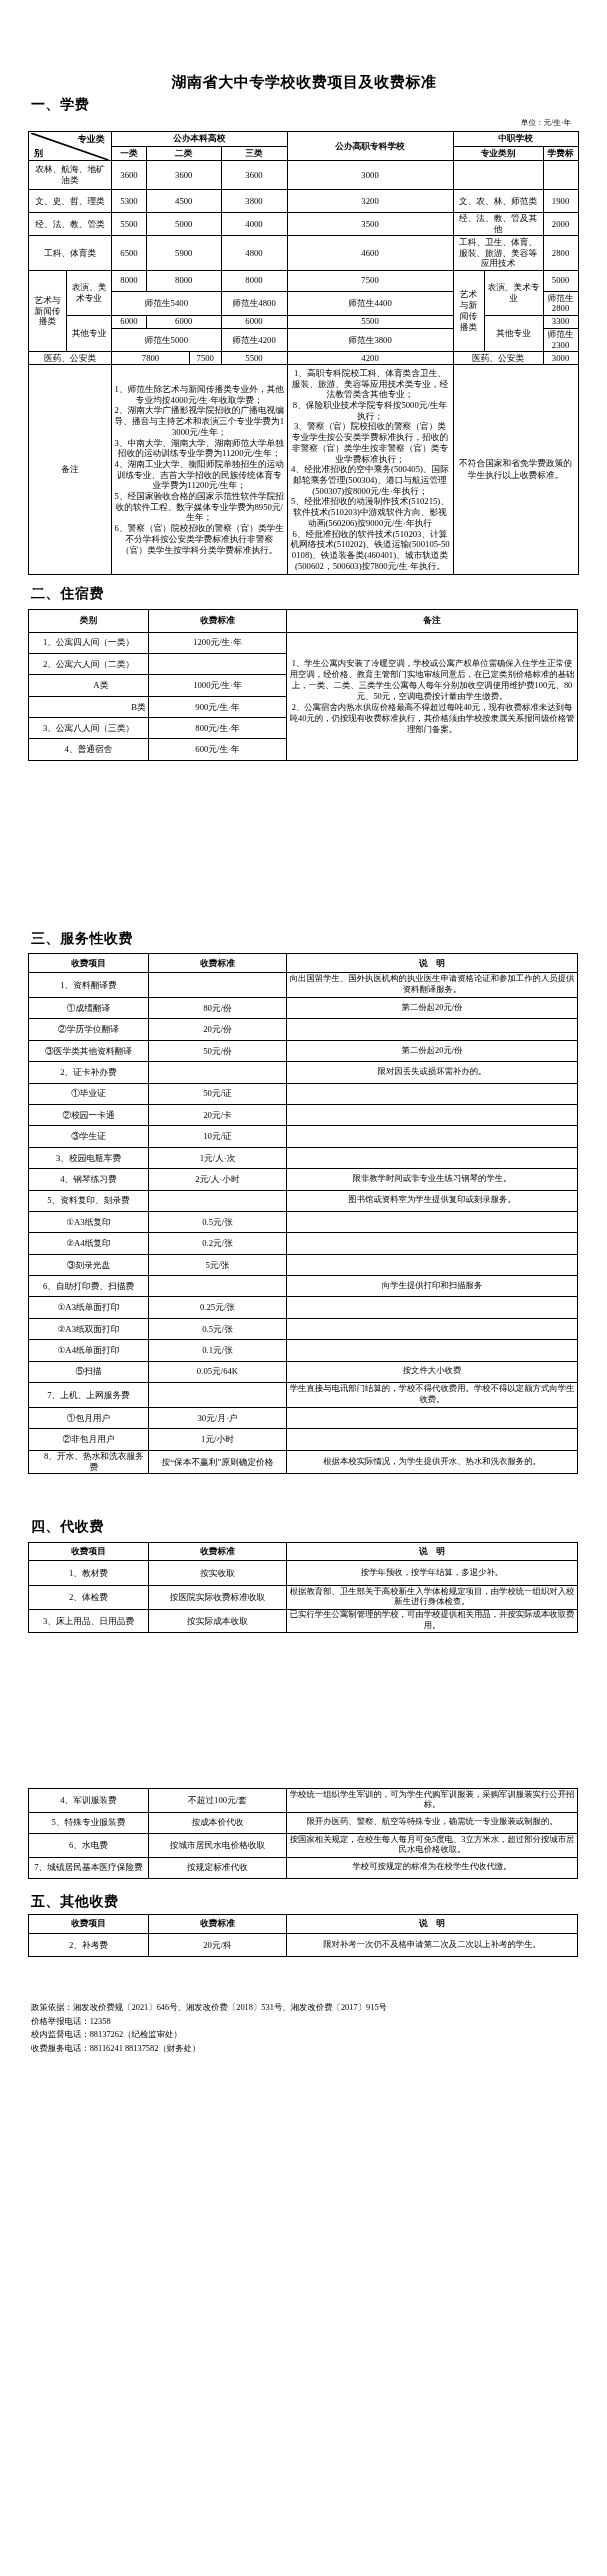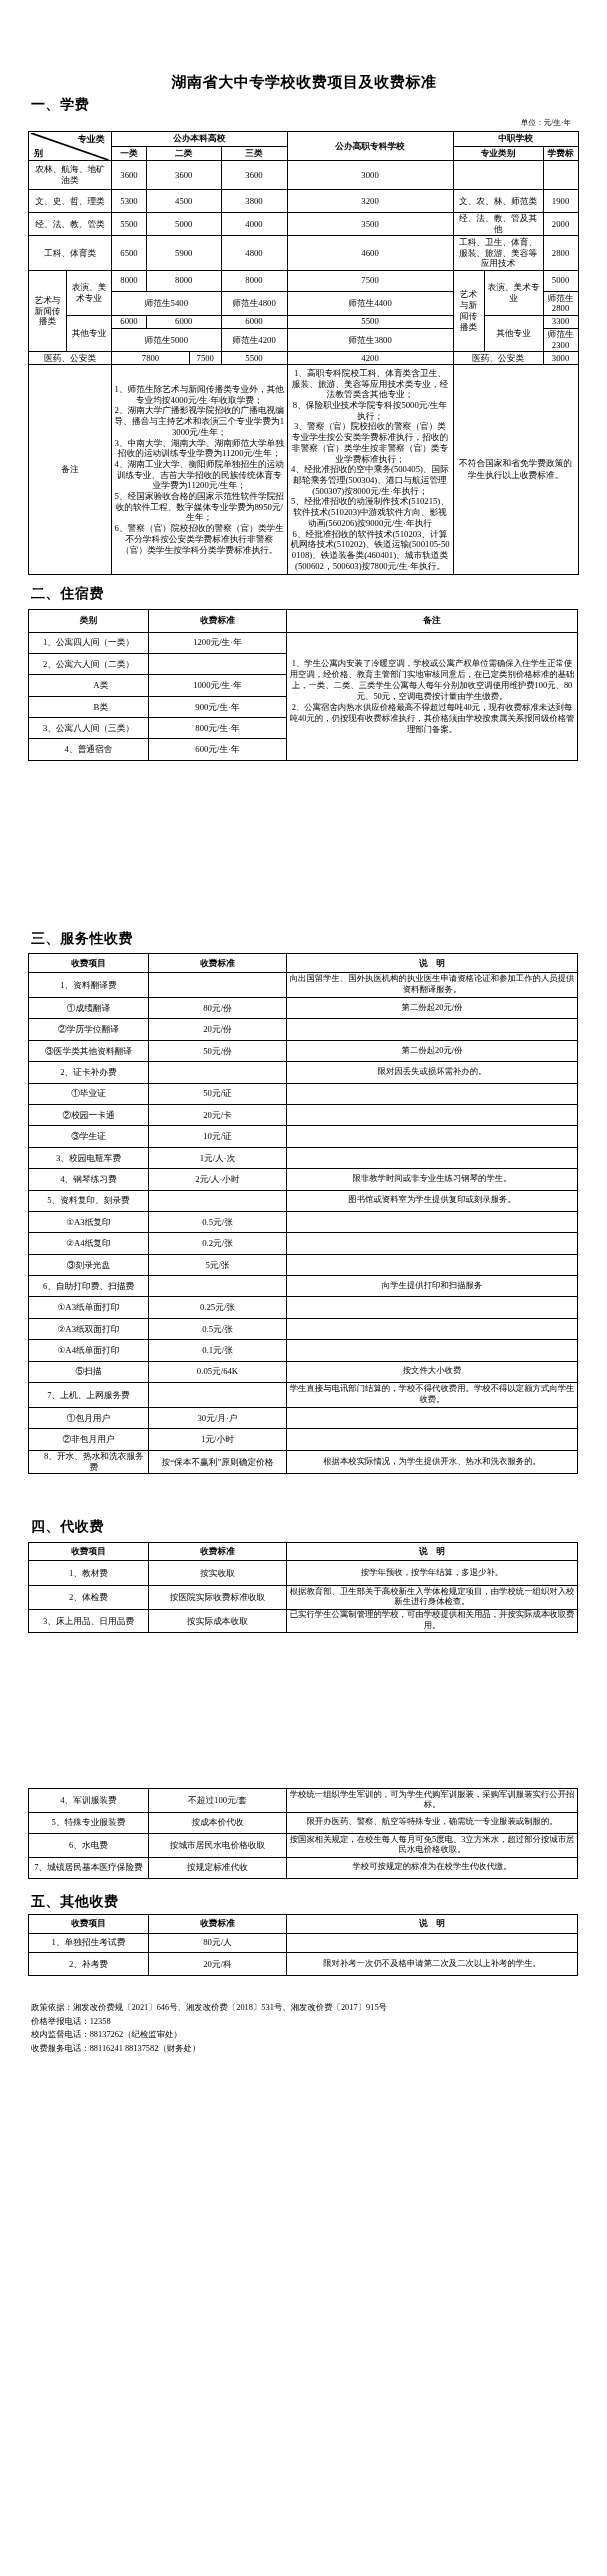--- a/index.html
+++ b/index.html
@@ -194,21 +194,21 @@
   </tr>
   <tr style="height:21.4px">
     <td class="lab">2、公寓六人间（二类）</td>
     <td></td>
   </tr>
   <tr style="height:21.4px">
     <td class="lab" style="padding-left:27px;">A类</td>
     <td>1000元/生·年</td>
   </tr>
   <tr style="height:21.4px">
-    <td class="lab" style="padding-left:27px;">B类</td>
+    <td class="lab" style="padding-left:27px;text-align:right;">B类</td>
     <td>900元/生·年</td>
   </tr>
   <tr style="height:21.4px">
     <td class="lab">3、公寓八人间（三类）</td>
     <td>800元/生·年</td>
   </tr>
   <tr style="height:21.4px">
     <td class="lab">4、普通宿舍</td>
     <td>600元/生·年</td>
   </tr>
@@ -413,25 +413,20 @@
       <col style="width:120px">
       <col style="width:138px">
       <col style="width:291px">
     </colgroup>
   <tbody>
       <tr style="height:18.6px">
     <td class="hd">收费项目</td>
     <td class="hd">收费标准</td>
     <td class="hd">说　明</td>
   </tr>
-  <tr style="height:19px">
-        <td class="lab">1、单独招生考试费</td>
-        <td>80元/人</td>
-        <td class="note"></td>
-      </tr>
   <tr style="height:23.6px">
         <td class="lab">2、补考费</td>
         <td>20元/科</td>
         <td class="note" style="font-size:8.4px;">限对补考一次仍不及格申请第二次及二次以上补考的学生。</td>
       </tr>
 </tbody>
   </table>
 
 <div class="blk footer">
   <div>政策依据：湘发改价费规〔2021〕646号、湘发改价费〔2018〕531号、湘发改价费〔2017〕915号</div>

